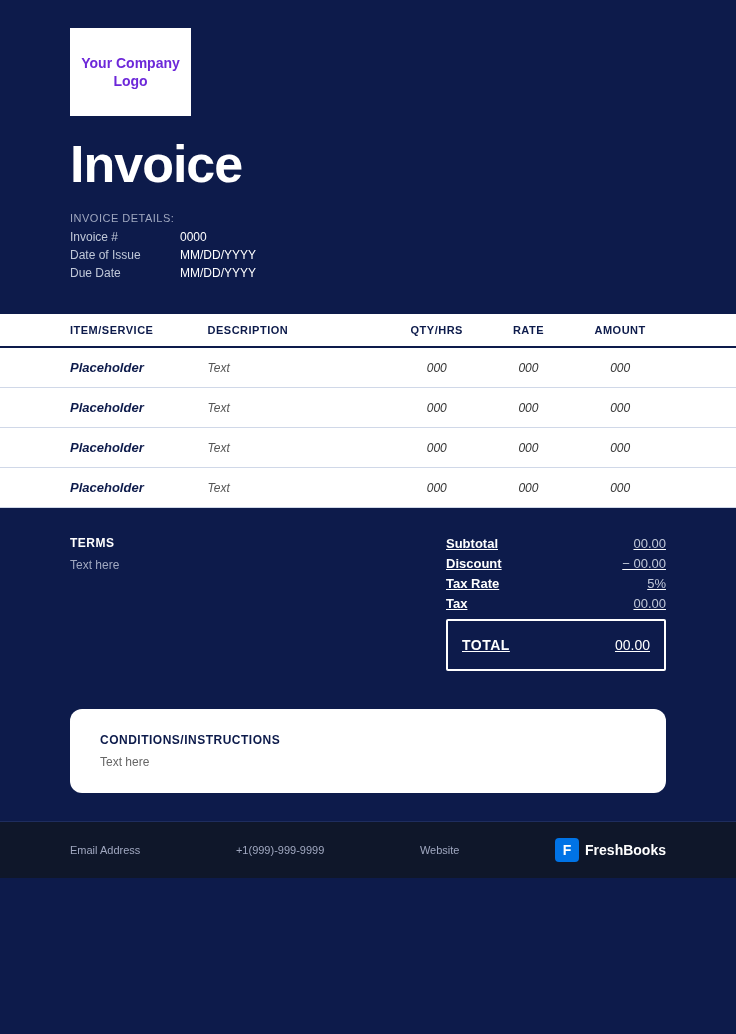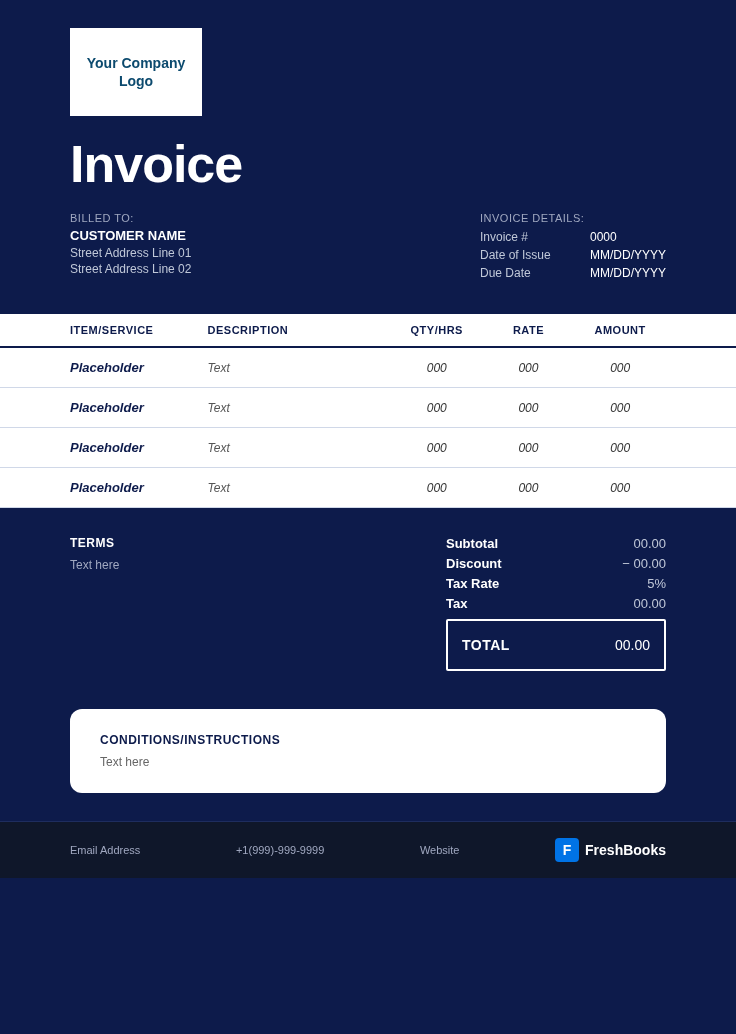--- a/index.html
+++ b/index.html
@@ -17,30 +17,30 @@
       background: #0d1b4b;
       display: flex;
       flex-direction: column;
     }
 
     
     .logo-area {
       padding: 28px 70px 0 70px;
     }
     .logo-box {
-      width: 132px;
+      width: 121px;
       height: 88px;
       border: 2px solid #fff;
       display: flex;
       align-items: center;
       justify-content: center;
       text-align: center;
       font-size: 14px;
       font-weight: bold;
-      color: #0c4a6e;
+      color: #6d28d9;
       background: #fff;
       line-height: 1.3;
     }
 
     
     .invoice-title {
       padding: 18px 70px 0 70px;
       font-size: 52px;
       font-weight: bold;
       color: #fff;
@@ -150,20 +150,21 @@
       margin-bottom: 8px;
       letter-spacing: 0.5px;
     }
     .terms-text {
       font-size: 12px;
       color: #a0a8c0;
     }
 
     .totals-block {
       min-width: 220px;
+      text-decoration: underline;
     }
     .total-line {
       display: flex;
       justify-content: space-between;
       margin-bottom: 5px;
       font-size: 13px;
     }
     .total-line-key {
       font-weight: bold;
       color: #fff;
@@ -255,26 +256,20 @@
 
 <div class="page">
 
   <div class="logo-area">
     <div class="logo-box">Your Company Logo</div>
   </div>
 
   <div class="invoice-title">Invoice</div>
 
   <div class="billing-row">
-    <div class="billed-to-section">
-      <div class="billed-to-label">BILLED TO:</div>
-      <div class="customer-name">CUSTOMER NAME</div>
-      <div class="address-line">Street Address Line 01</div>
-      <div class="address-line">Street Address Line 02</div>
-    </div>
     <div class="invoice-details-section">
       <div class="invoice-details-label">INVOICE DETAILS:</div>
       <div class="detail-row">
         <span class="detail-key">Invoice #</span>
         <span class="detail-val">0000</span>
       </div>
       <div class="detail-row">
         <span class="detail-key">Date of Issue</span>
         <span class="detail-val">MM/DD/YYYY</span>
       </div>

